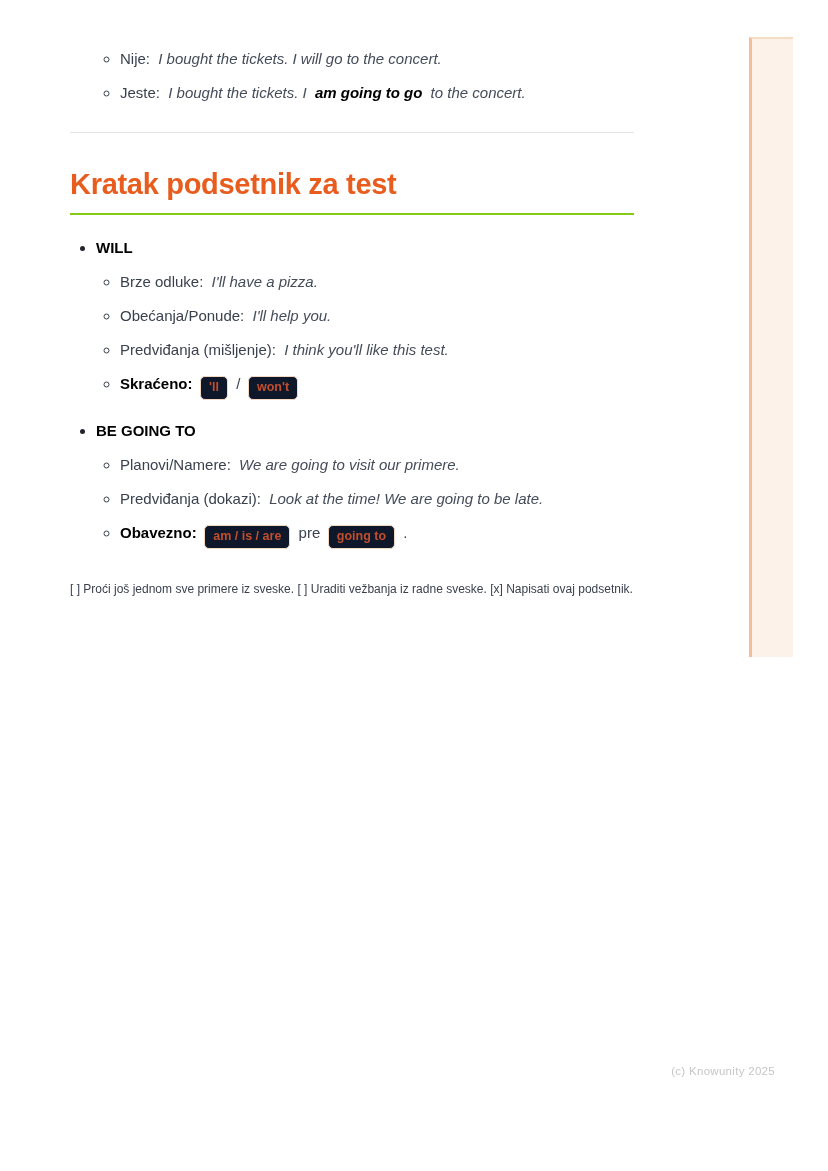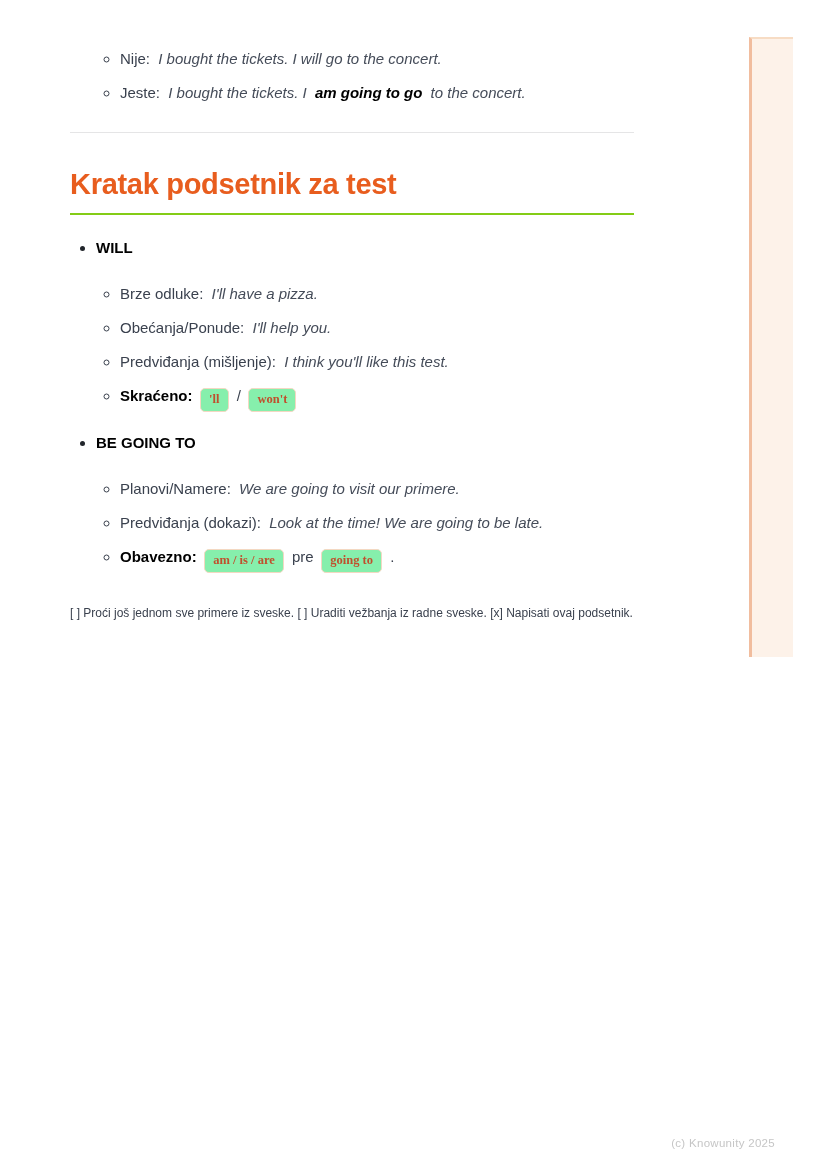--- a/index.html
+++ b/index.html
@@ -25,47 +25,47 @@
   }
   .sublist li { margin-bottom: 12px; }
   .sublist li::marker { color: #3A414E; }
   .toplist {
     list-style-type: disc;
     padding-left: 26px;
     margin-top: 22px;
   }
   .toplist > li { margin-bottom: 20px; }
   .toplist > li::marker { color: #21252B; }
-  .toplist .sublist { padding-left: 24px; margin-top: 24px; }
+  .toplist .sublist { padding-left: 24px; margin-top: 12px; }
   .it { font-style: italic; color: #454C59; }
   .bold { font-weight: bold; color: #000000; }
   .line > * + * { margin-left: 0.27em; }
   .divider {
     border: none;
     border-top: 1.5px solid #E5E5E6;
     margin: 28px 0 0 0;
   }
   .heading {
     margin-top: 33px;
     padding-bottom: 11px;
     border-bottom: 2px solid #84cc16;
     font-size: 29px;
     line-height: 36px;
     font-weight: bold;
     letter-spacing: -0.3px;
     color: #E85D1E;
   }
   .chip {
     display: inline-block;
-    font-family: Liberation Serif, serif;
+    font-family: Liberation Sans, sans-serif;
     font-size: 12.5px;
     font-weight: bold;
     line-height: 17px;
     color: #C04F2D;
-    background: #86efac;
+    background: #0f172a;
     border: 1px solid #F3D8C2;
     border-radius: 5px;
     padding: 2px 8px 3px 8px;
     vertical-align: -2px;
   }
   .checklist {
     margin-top: 26px;
     font-size: 12px;
     line-height: 28px;
     color: #3A414E;
@@ -73,21 +73,21 @@
   .accent-bar {
     position: absolute;
     left: 749px; top: 37px;
     width: 44px; height: 620px;
     background: #FDF2E9;
     border-left: 3px solid #F1BD9E;
     border-top: 2px solid #F7DCC4;
   }
   .footer {
     position: absolute;
-    top: 1137px; right: 53px;
+    top: 1065px; right: 53px;
     font-size: 11.5px;
     letter-spacing: 0.3px;
     color: #C6C6C6;
   }
 </style>
 </head>
 <body>
 
 <div class="content">
 

